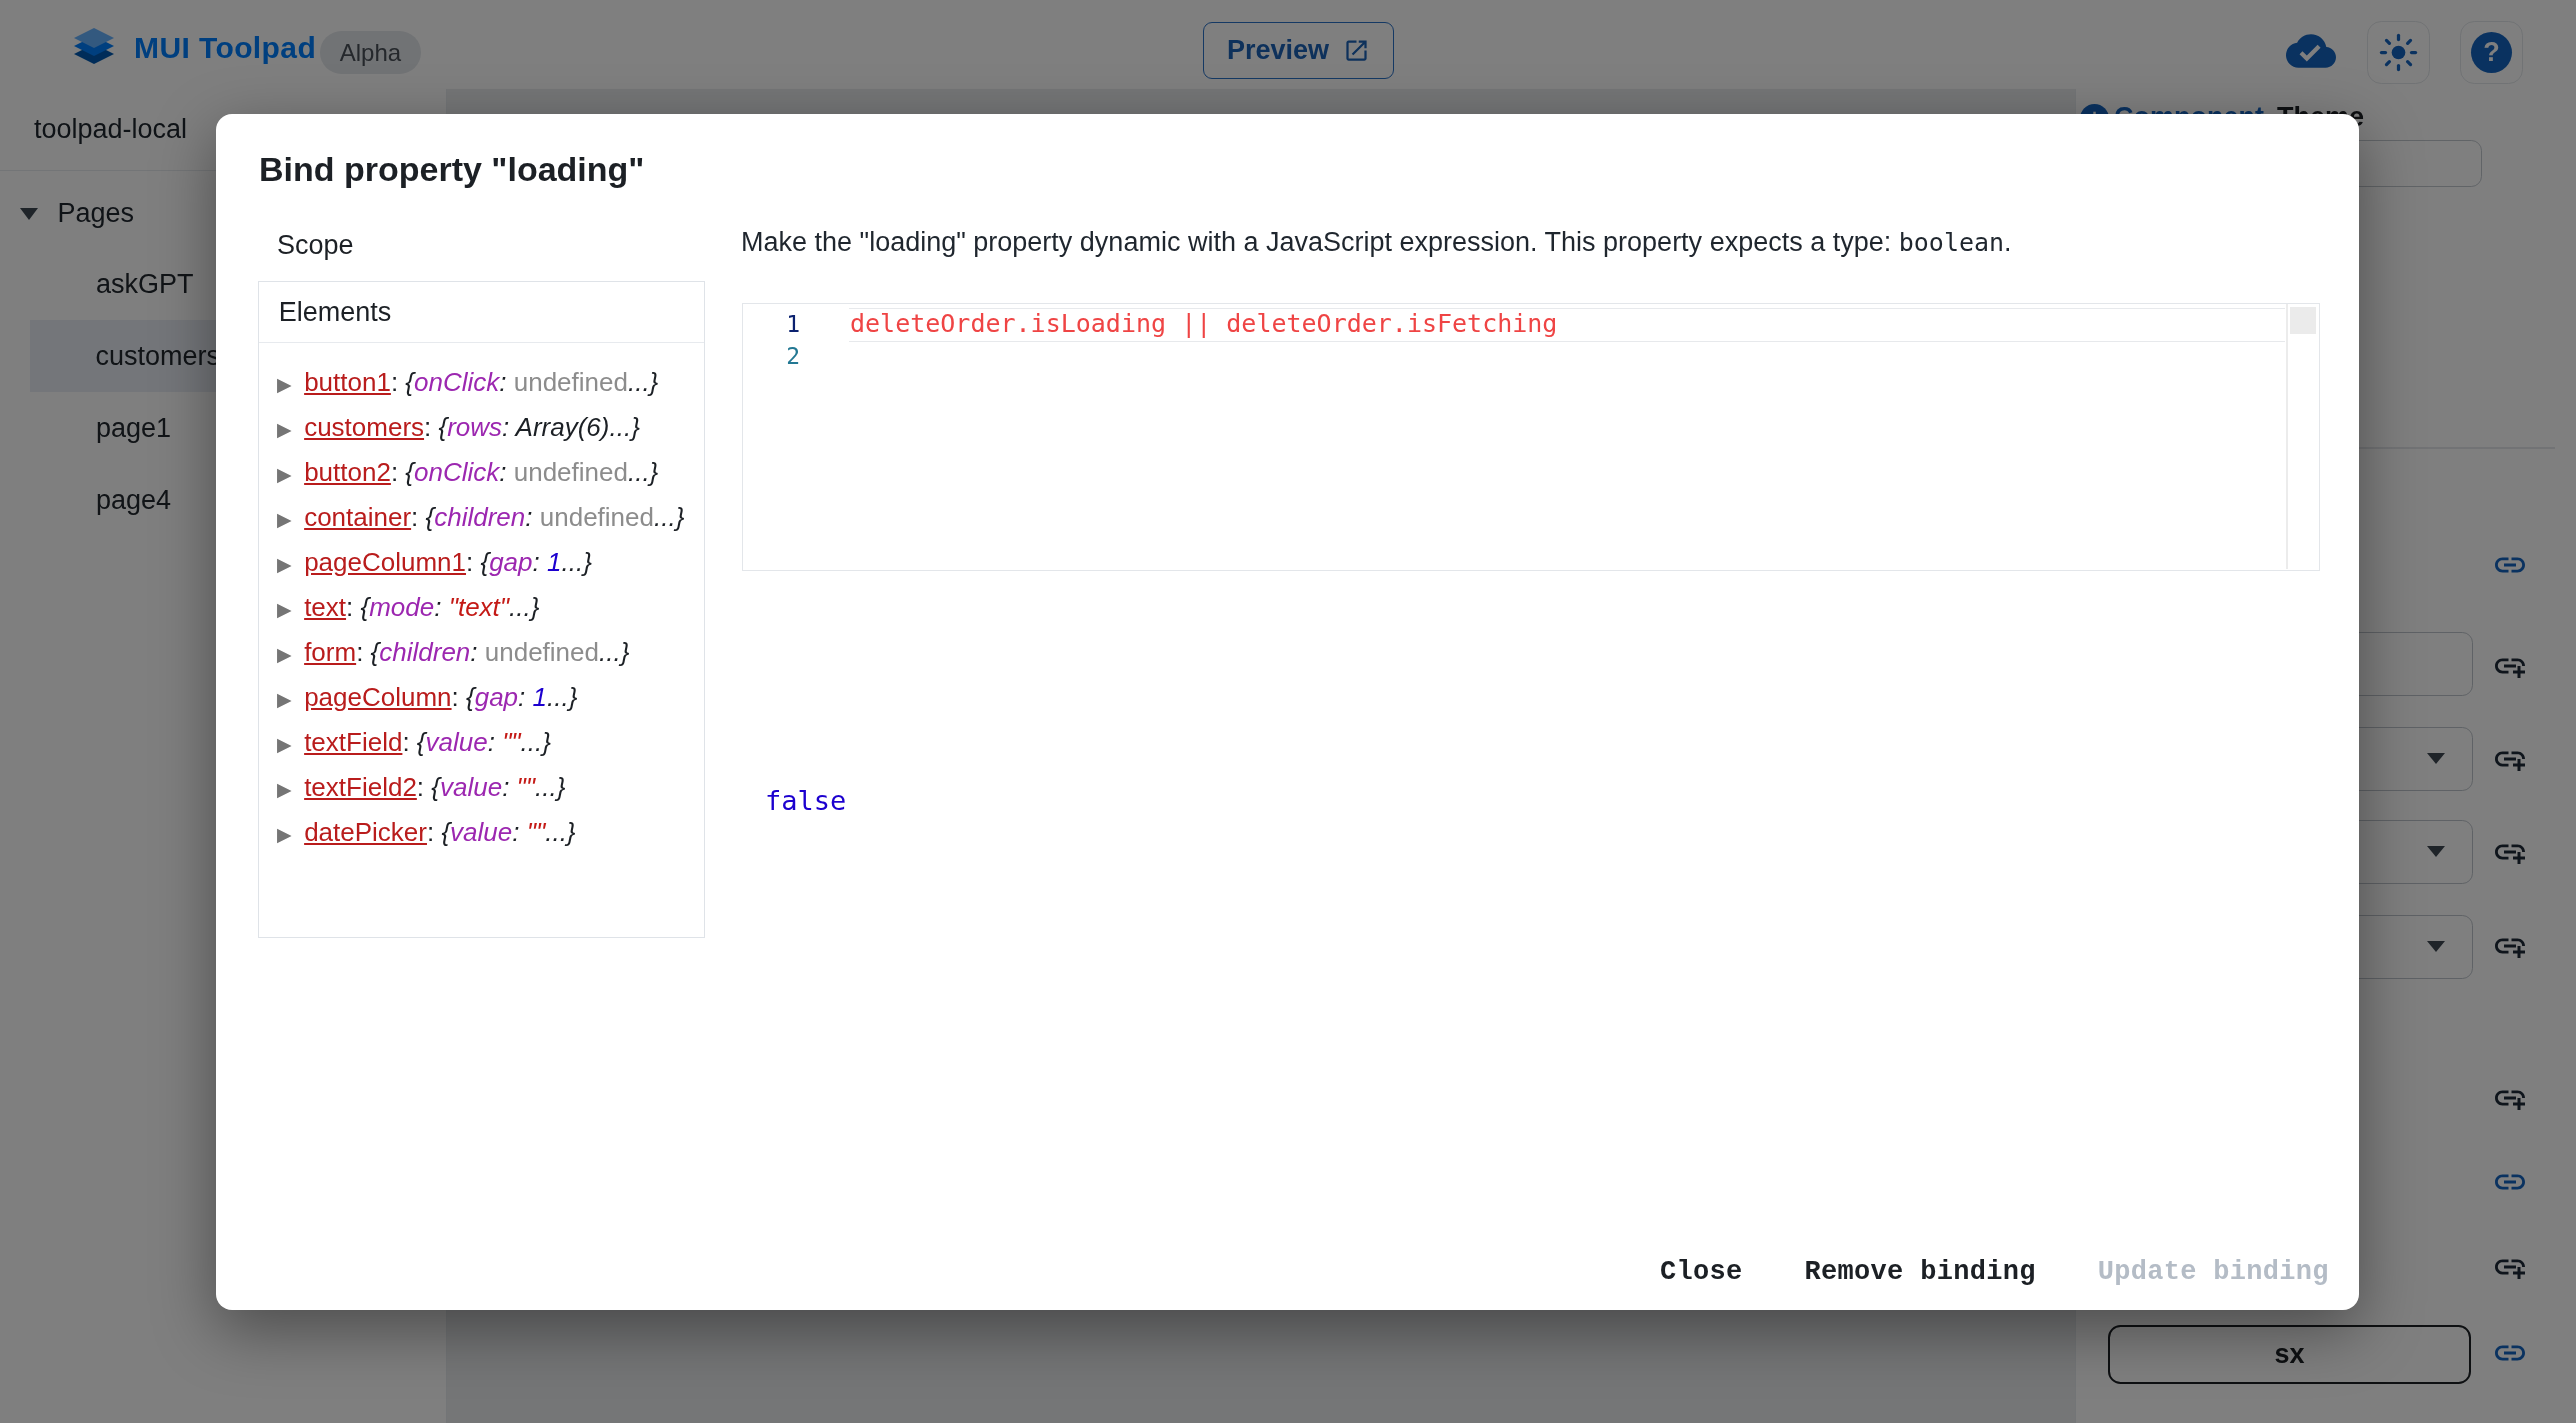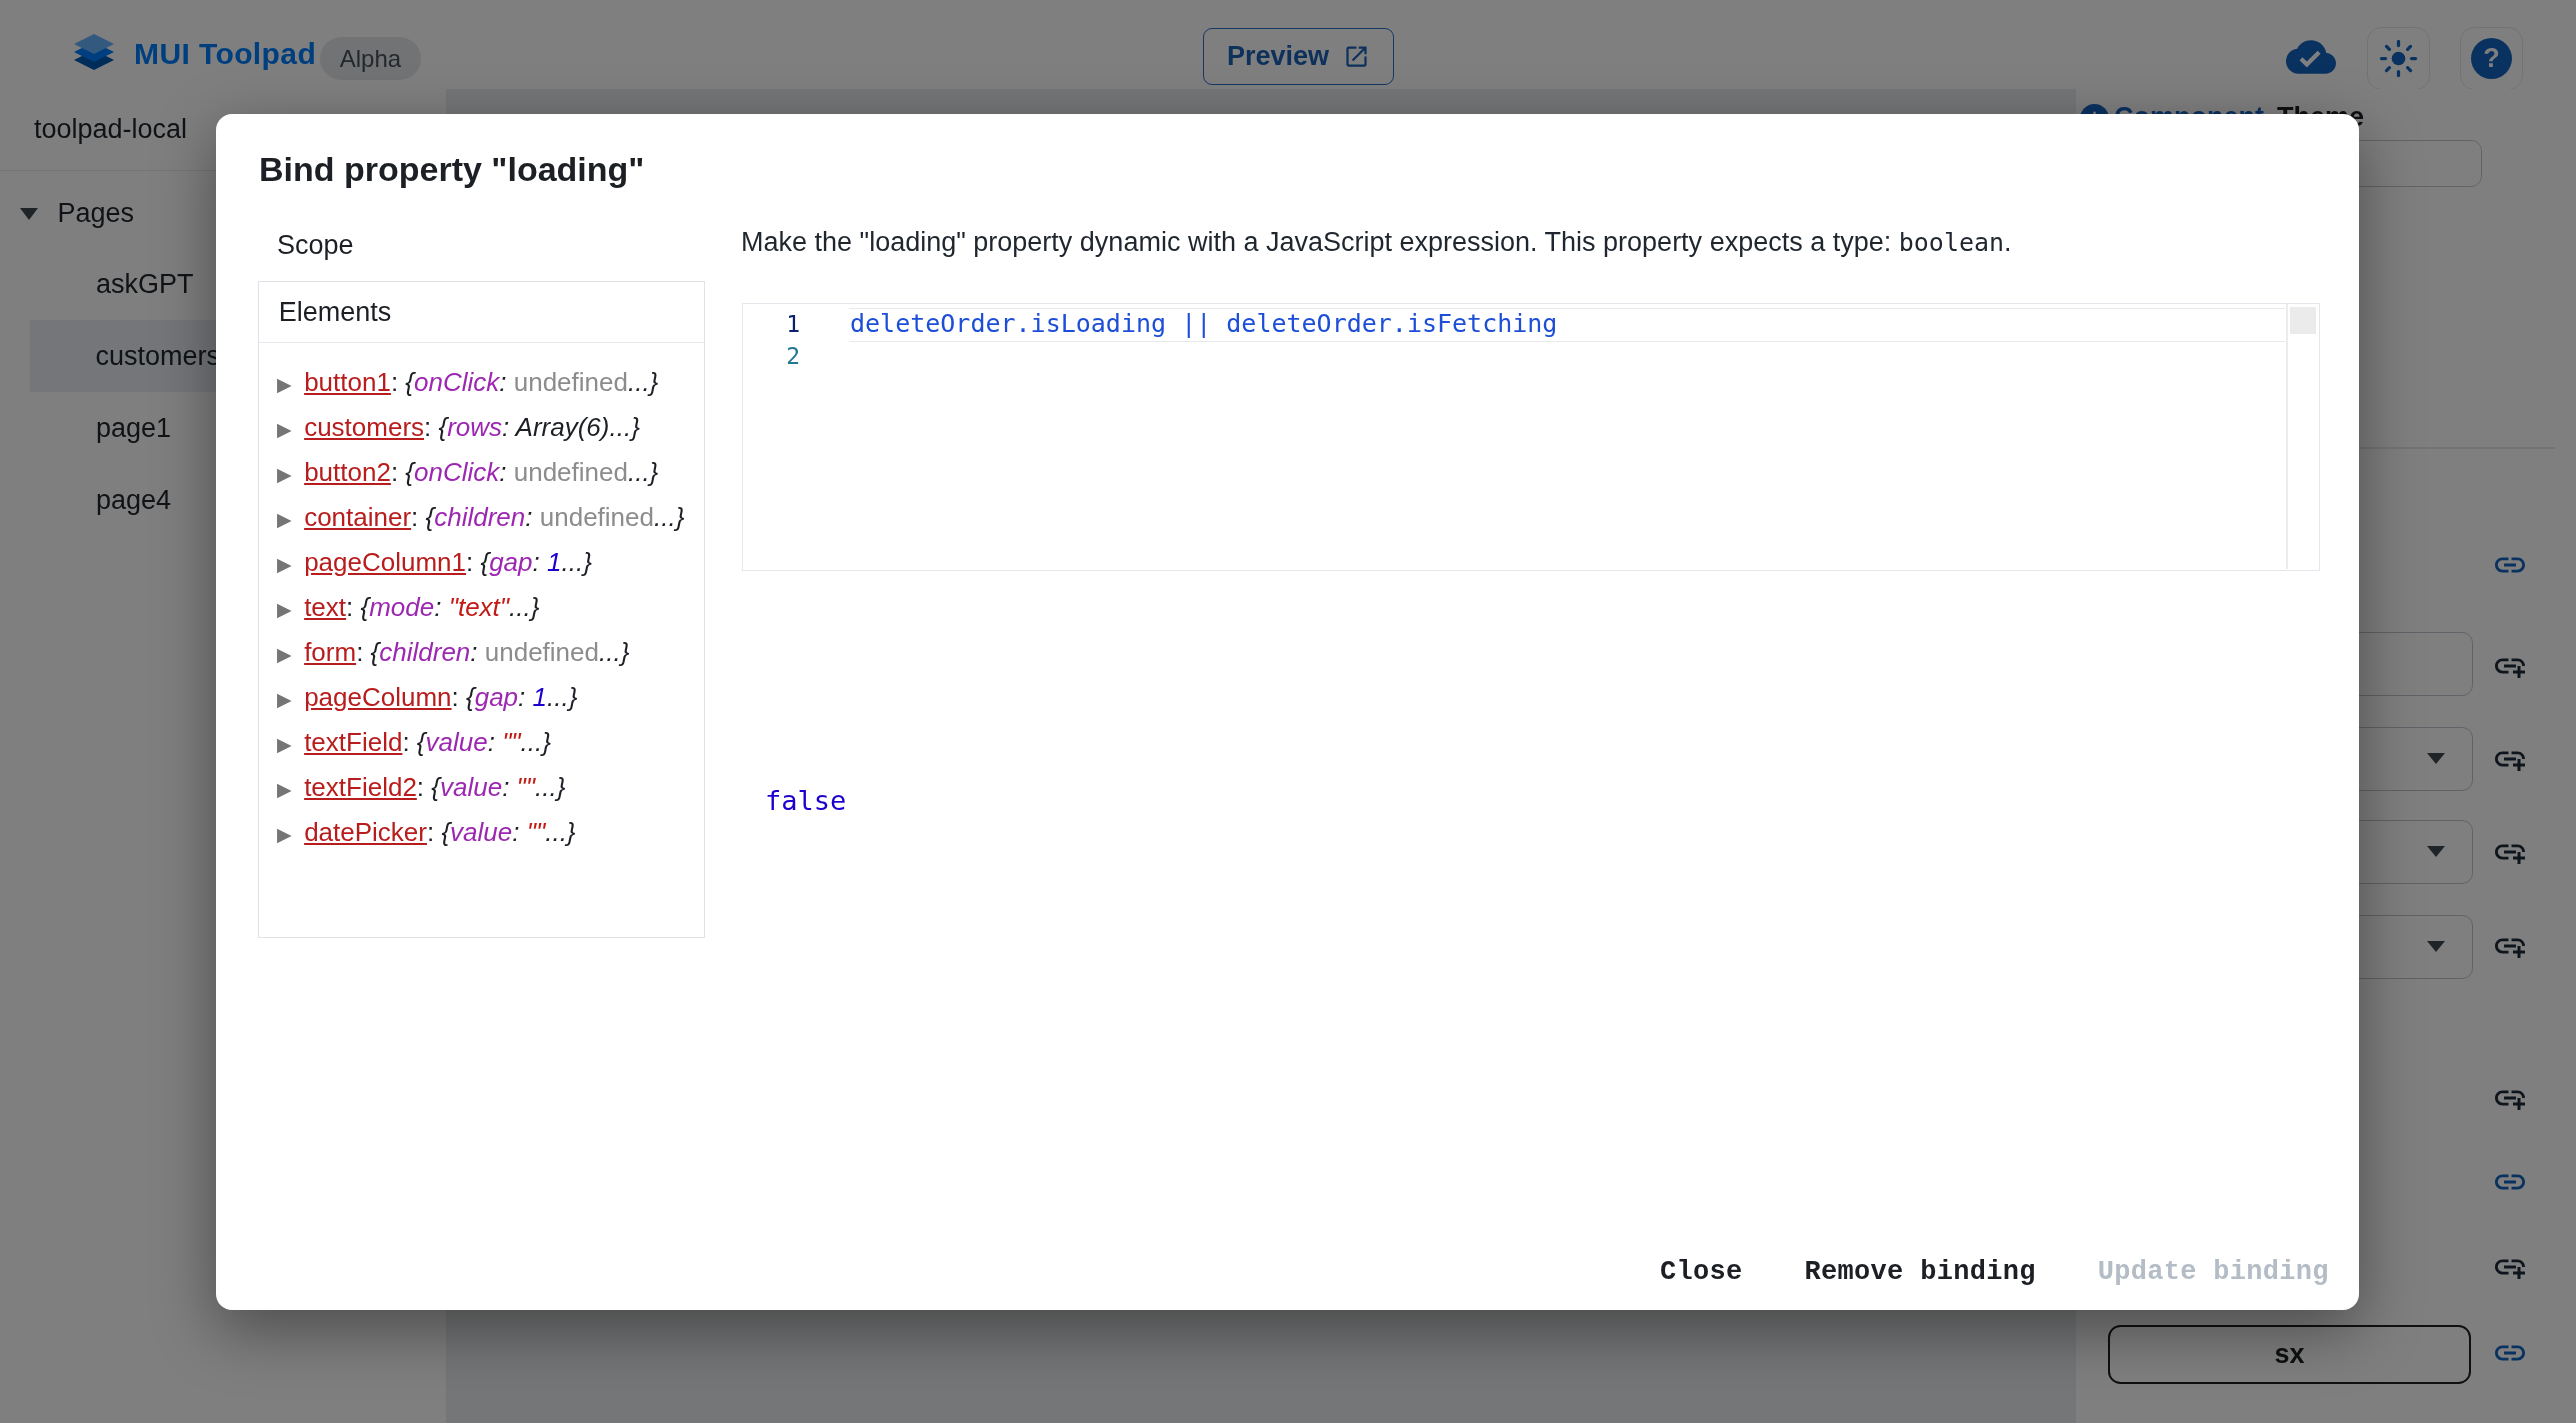--- a/index.html
+++ b/index.html
@@ -1,19 +1,19 @@
 <!DOCTYPE html>
 <html style="font-size:14.3px"><head>
 <meta charset="utf-8">
 <style>
   html,body{margin:0;padding:0;background:#555;}
   .app{position:relative;width:2576px;height:1424px;background:#fff;overflow:hidden;
        font-family:"Liberation Sans",sans-serif;color:#1c2025;}
   
-  .header{position:absolute;left:0;top:14px;width:2576px;height:89px;background:#fff;
+  .header{position:absolute;left:0;top:8px;width:2576px;height:89px;background:#fff;
           border-bottom:1.8px solid #e7eaee;box-sizing:border-box;}
   .logo{position:absolute;left:70px;top:19.7px;width:48px;height:48px;}
   .brand{position:absolute;left:134px;top:23px;font-size:30px;font-weight:700;color:#007fff;letter-spacing:0.4px;}
   .badge{position:absolute;left:320px;top:23px;height:43px;padding:0 19.7px;background:#e2e6ea;border-radius:23px;
          font-size:24px;color:#4a5159;display:flex;align-items:center;}
   .preview-btn{position:absolute;left:1203px;top:14.3px;height:57px;padding:0 23px;border:1.8px solid #2a72c8;
          border-radius:9px;display:flex;align-items:center;gap:14.3px;color:#1c63b7;font-size:27px;font-weight:700;
          background:transparent;box-sizing:border-box;}
   .hdr-iconbtn{position:absolute;top:12.5px;width:63px;height:63px;border:1.8px solid #e2e6ea;border-radius:14.3px;
          display:flex;align-items:center;justify-content:center;box-sizing:border-box;}
@@ -76,21 +76,21 @@
   .mono{font-family:"DejaVu Sans Mono",monospace;font-size:25px;}
   .editor{position:absolute;left:526px;top:189px;width:1578px;height:268px;border:1.8px solid #e3e6ea;
           box-sizing:border-box;background:#fff;}
   .cur-line{position:absolute;left:106px;top:3.6px;width:1436px;height:34px;border-top:1.8px solid #e7e9ec;
           border-bottom:1.8px solid #e7e9ec;box-sizing:border-box;}
   .ed-gutter-line{position:absolute;left:1543px;top:0;width:1.8px;height:265px;background:#ececec;}
   .ed-thumb{position:absolute;left:1547px;top:2.7px;width:26px;height:27px;background:#ebebeb;}
   .ed-line{position:absolute;left:0;height:32px;display:flex;align-items:center;}
   .ln{width:57px;text-align:right;font-family:"DejaVu Sans Mono",monospace;font-size:23px;color:#237893;}
   .ln.active{color:#0b216f;}
-  .code{margin-left:50px;font-family:"DejaVu Sans Mono",monospace;font-size:25px;color:#1d4ed8;white-space:pre;}
+  .code{margin-left:50px;font-family:"DejaVu Sans Mono",monospace;font-size:25px;color:#ef4444;white-space:pre;}
   .result{position:absolute;left:549px;top:671px;font-family:"DejaVu Sans Mono",monospace;font-size:27px;color:#1c00cf;}
   .actions{position:absolute;right:14.3px;top:1134px;display:flex;gap:30px;}
   .btn{border:none;background:transparent;font-family:Liberation Mono, monospace;font-size:27px;font-weight:700;
        color:#1c2025;padding:9px 16px;letter-spacing:0.3px;}
   .btn.disabled{color:#b4bcc6;}
 </style>
 </head>
 <body>
 
 <svg width="0" height="0" style="position:absolute">

